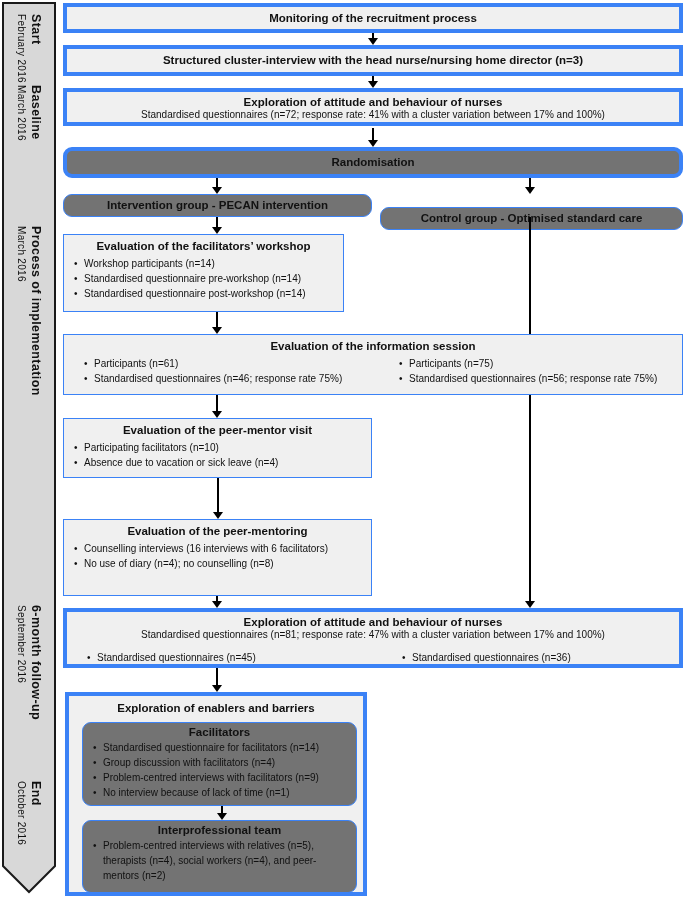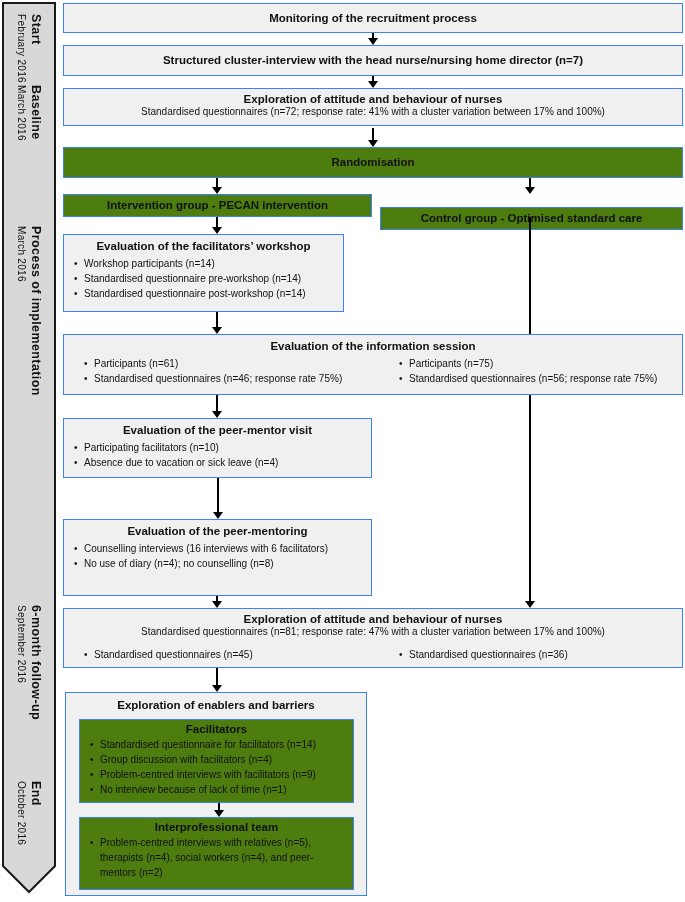--- a/index.html
+++ b/index.html
@@ -8,22 +8,22 @@
 
   
   .timeline { position:absolute; left:2px; top:2px; width:54px; height:893px; }
   .timeline svg { position:absolute; left:0; top:0; }
   .tl-sec { position:absolute; left:0; width:100%; display:flex; justify-content:center; }
   .tl-inner { writing-mode:vertical-rl; display:flex; flex-direction:column; gap:2px; }
   .tl-name { font-weight:bold; font-size:12.5px; letter-spacing:0.4px; white-space:nowrap; }
   .tl-date { font-size:10px; letter-spacing:0.3px; white-space:nowrap; }
 
   
-  .box { position:absolute; box-sizing:border-box; background:#f0f0f0; border:1px solid #3b82f6; }
-  .box.gray { background:#4d7c0f; }
+  .box { position:absolute; box-sizing:border-box; background:#f0f0f0; border:4px solid #3b82f6; }
+  .box.gray { background:#737373;border-radius:9px; }
   .box.thin { border-width:1.5px; }
   .cc { display:flex; align-items:center; justify-content:center; text-align:center; }
   .btitle { font-weight:bold; font-size:11.5px; line-height:13px; }
   .boxtitle { font-weight:bold; font-size:11.5px; text-align:center; margin-top:5px; }
   .subline { font-size:10px; text-align:center; margin-top:3px; }
 
   ul.bl { margin:4px 0 0 0; padding:0 16px 0 10px; list-style:none; font-size:10px; line-height:15px; text-align:left; }
   ul.bl li { padding-left:10px; text-indent:-10px; }
   ul.bl li::before { content:"•"; display:inline-block; width:10px; text-indent:0; }
   ul.abs { position:absolute; margin:0; }
@@ -73,21 +73,21 @@
       </div>
     </div>
   </div>
 
   <div class="box cc" style="left:63px;top:3px;width:620px;height:30px">
     <div class="btitle">Monitoring of the recruitment process</div>
   </div>
   <div class="varrow" style="left:372px;top:33px;height:5px"></div>
 
   <div class="box cc" style="left:63px;top:45px;width:620px;height:31px">
-    <div class="btitle">Structured cluster-interview with the head nurse/nursing home director (n=7)</div>
+    <div class="btitle">Structured cluster-interview with the head nurse/nursing home director (n=3)</div>
   </div>
   <div class="varrow" style="left:372px;top:76px;height:5px"></div>
 
   <div class="box" style="left:63px;top:88px;width:620px;height:38px">
     <div class="boxtitle" style="margin-top:4px">Exploration of attitude and behaviour of nurses</div>
     <div class="subline" style="margin-top:1px">Standardised questionnaires (n=72; response rate: 41% with a cluster variation between 17% and 100%)</div>
   </div>
   <div class="varrow" style="left:372px;top:128px;height:12px"></div>
 
   <div class="box gray cc" style="left:63px;top:147px;width:620px;height:31px">

